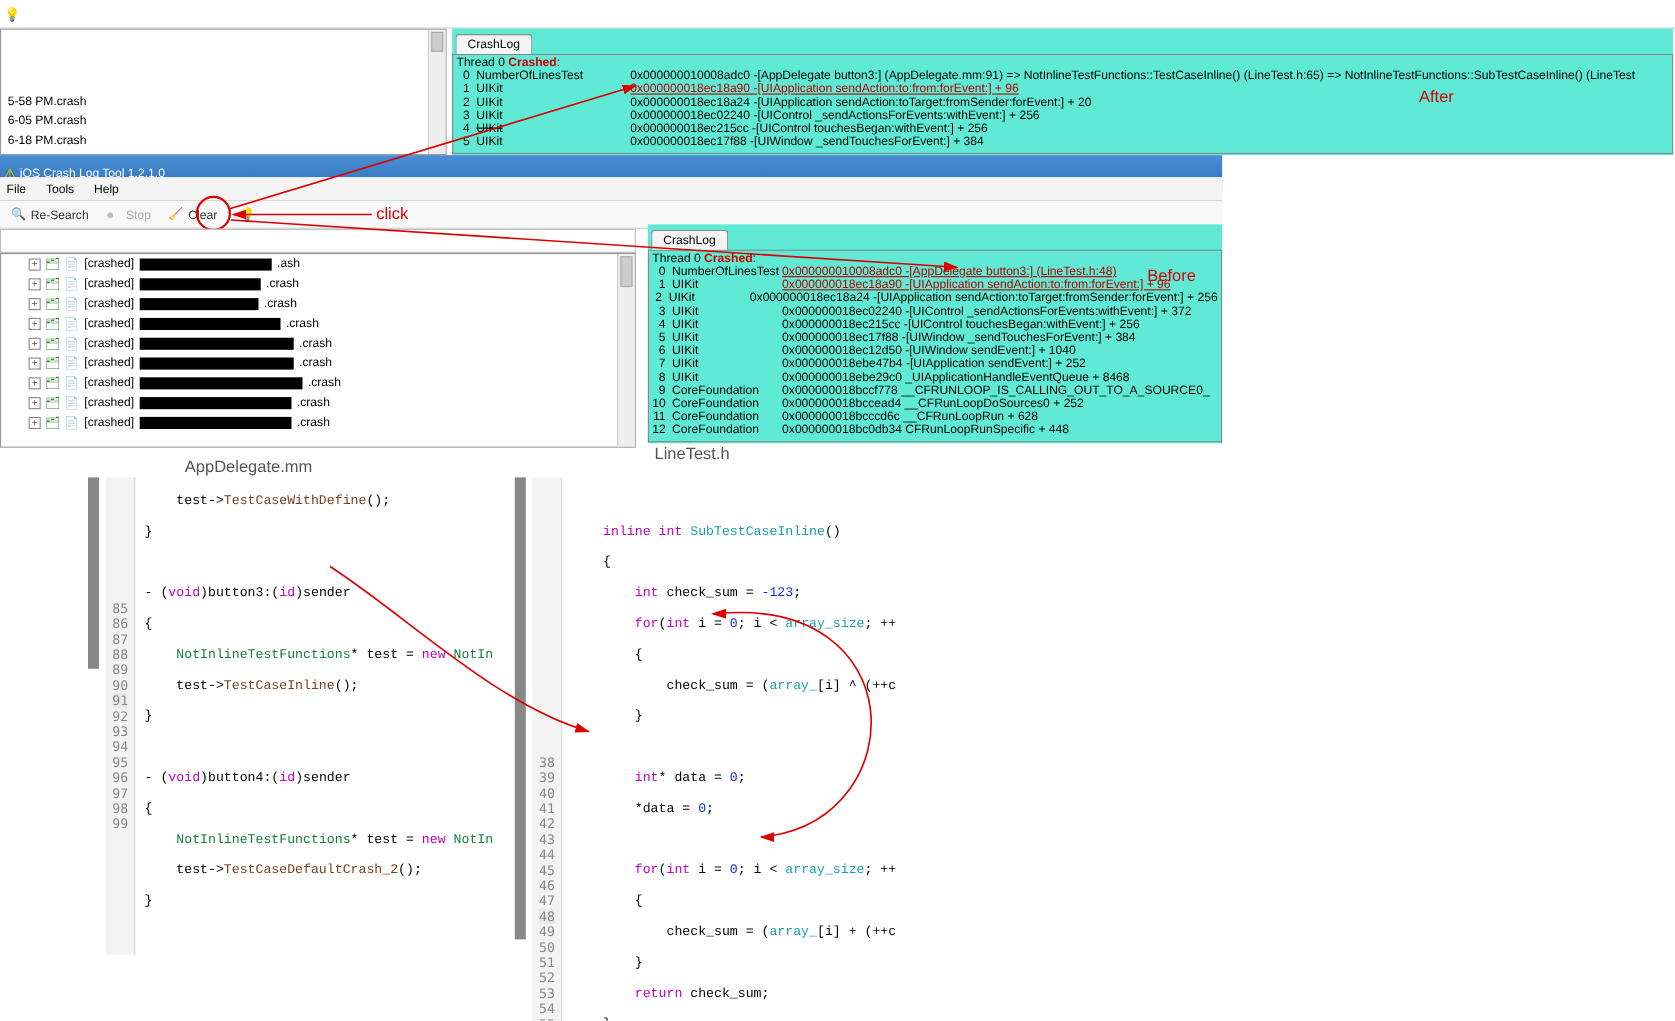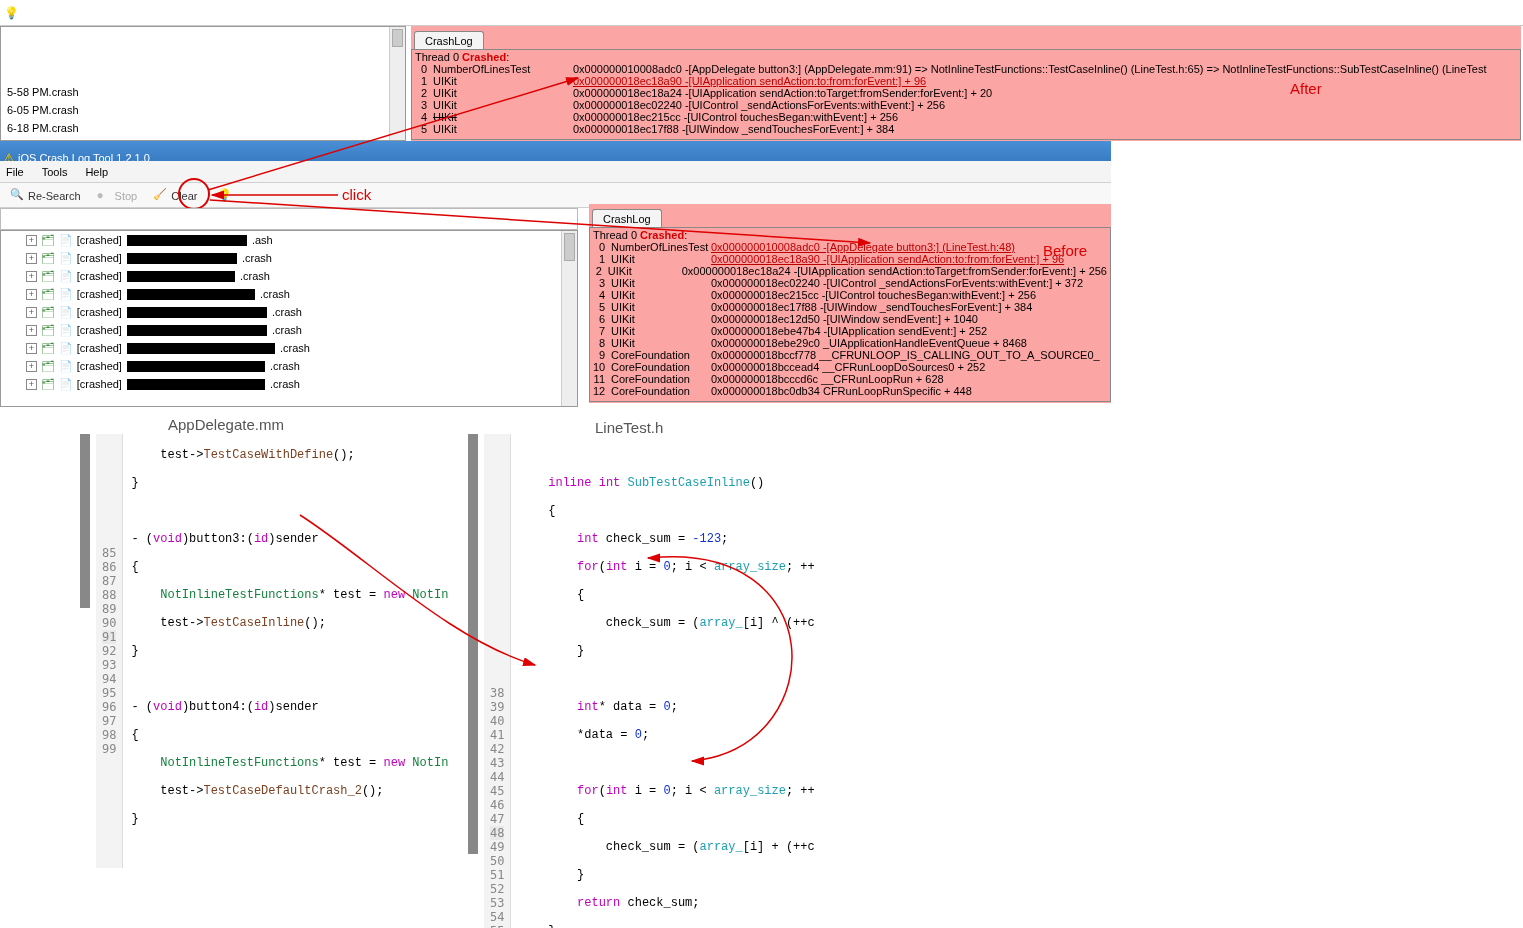--- a/index.html
+++ b/index.html
@@ -7,21 +7,21 @@
 .topbar { height:26px; border-bottom:1px solid #ccc; display:flex; align-items:center; padding-left:4px;}
 .lightbulb { width:14px; height:14px; display:inline-block; position:relative;}
 .lightbulb::before { content:"\1F4A1"; font-size:12px; line-height:14px; color:#c9a000;}
 .pane { position:absolute; }
 .crash-list-top { left:0; top:26px; width:406px; height:115px; border:1px solid #999; background:#fff; overflow:hidden;}
 .crash-list-top .sb { position:absolute; right:0; top:0; bottom:0; width:16px; background:#eee; border-left:1px solid #ccc;}
 .crash-list-top .sb .thumb { position:absolute; left:2px; right:2px; top:2px; height:18px; background:#ccc; border:1px solid #aaa;}
 .crash-list-top .row { padding:3px 6px; white-space:nowrap;}
 .tab-strip { height:24px; display:flex; align-items:flex-end; border-bottom:1px solid #888; padding-left:3px;}
 .tab { background:#f4f4f4; border:1px solid #888; border-bottom:none; border-radius:3px 3px 0 0; padding:3px 10px 2px 10px; margin-right:3px; font-size:11px;}
-.log-pane { position:absolute; background:#fca5a5;}
+.log-pane { position:absolute; background:#5eead4;}
 .log-top { left:411px; top:26px; width:1110px; height:115px;}
 .log-top-body { border:1px solid #888; border-top:none; height:90px; overflow:hidden; font-size:11px; padding:1px 3px; white-space:nowrap;}
 .log-bottom { left:589px; top:204px; width:522px; height:199px;}
 .log-bottom-body { border:1px solid #888; border-top:none; height:174px; overflow:hidden; font-size:11px; padding:1px 3px; white-space:nowrap;}
 .log-row { display:flex; }
 .log-row .n { width:18px; text-align:right; padding-right:6px;}
 .log-row .m { width:140px; }
 .log-row .t { flex:1;}
 .crashed { color:#d00000; font-weight:bold;}
 .titlebar { position:absolute; left:0; top:141px; width:1111px; height:34px; background:linear-gradient(#4a8fd6, #2d6fb8); color:#fff; display:flex; align-items:center; font-size:11px;}
@@ -345,21 +345,21 @@
 <div>    test-&gt;<span class="mc">TestCaseDefaultCrash_2</span>();</div>
 <div>}</div>
 <div> </div>
 </td>
 </tr>
       </tbody>
     </table>
 </div>
 
 <div class="left-bar" style="left:468px; top:434px; height:420px;"></div>
-<div class="code-title" style="left:595px; top:419px;">LineTest.h</div>
+<div class="code-title" style="left:595px; top:404px;">LineTest.h</div>
 <div class="code-panel" style="left:484px; top:434px; width:400px;">
 <table cellspacing="0" cellpadding="0">
       <tbody>
         <tr>
 <td class="gutter">
 <div>38</div>
             <div>39</div>
             <div>40</div>
             <div>41</div>
             <div>42</div>

